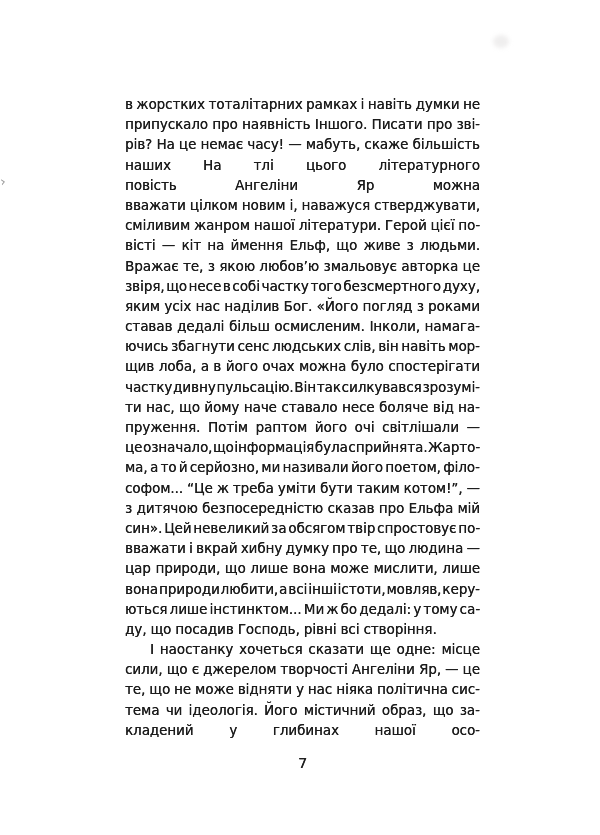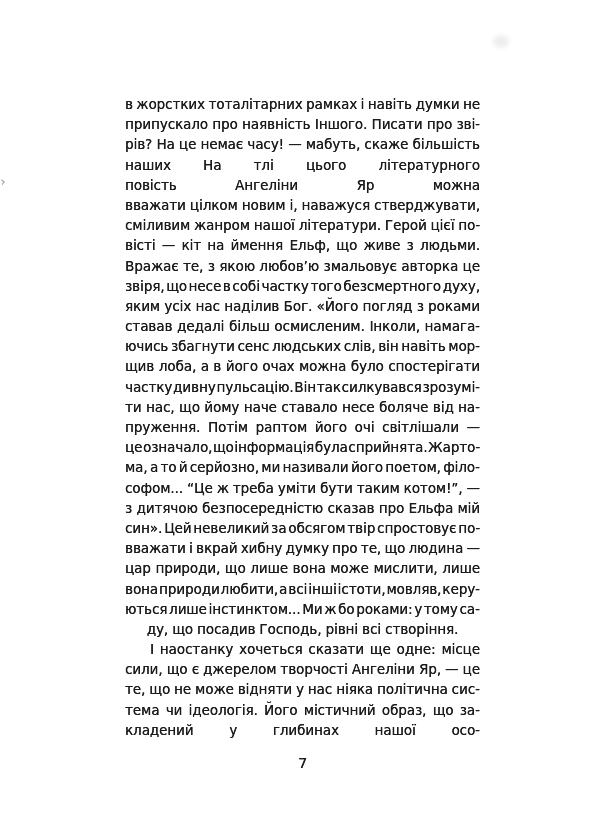--- a/index.html
+++ b/index.html
@@ -29,21 +29,21 @@
     justify-content: space-between;
     height: 20.2px;
     line-height: 20.2px;
     white-space: nowrap;
     overflow: visible;
   }
   .line.indent {
     padding-left: 25px;
   }
   .line.no-just {
-    justify-content: center;
+    justify-content: flex-start;
     gap: 0.30em;
   }
   .w { display: inline-block; }
   .page-number {
     position: absolute;
     left: 125px;
     top: 754px;
     width: 355px;
     text-align: center;
     font-size: 14.5px;
@@ -328,21 +328,21 @@
         <span class="w">мовляв,</span>
         <span class="w">керу-</span>
       </div>
       <div class="line">
         <span class="w">ються</span>
         <span class="w">лише</span>
         <span class="w">інстинктом...</span>
         <span class="w">Ми</span>
         <span class="w">ж</span>
         <span class="w">бо</span>
-        <span class="w">роками:</span>
+        <span class="w">дедалі:</span>
         <span class="w">у</span>
         <span class="w">тому</span>
         <span class="w">са-</span>
       </div>
       <div class="line no-just">
         <span class="w">ду,</span>
         <span class="w">що</span>
         <span class="w">посадив</span>
         <span class="w">Господь,</span>
         <span class="w">рівні</span>

